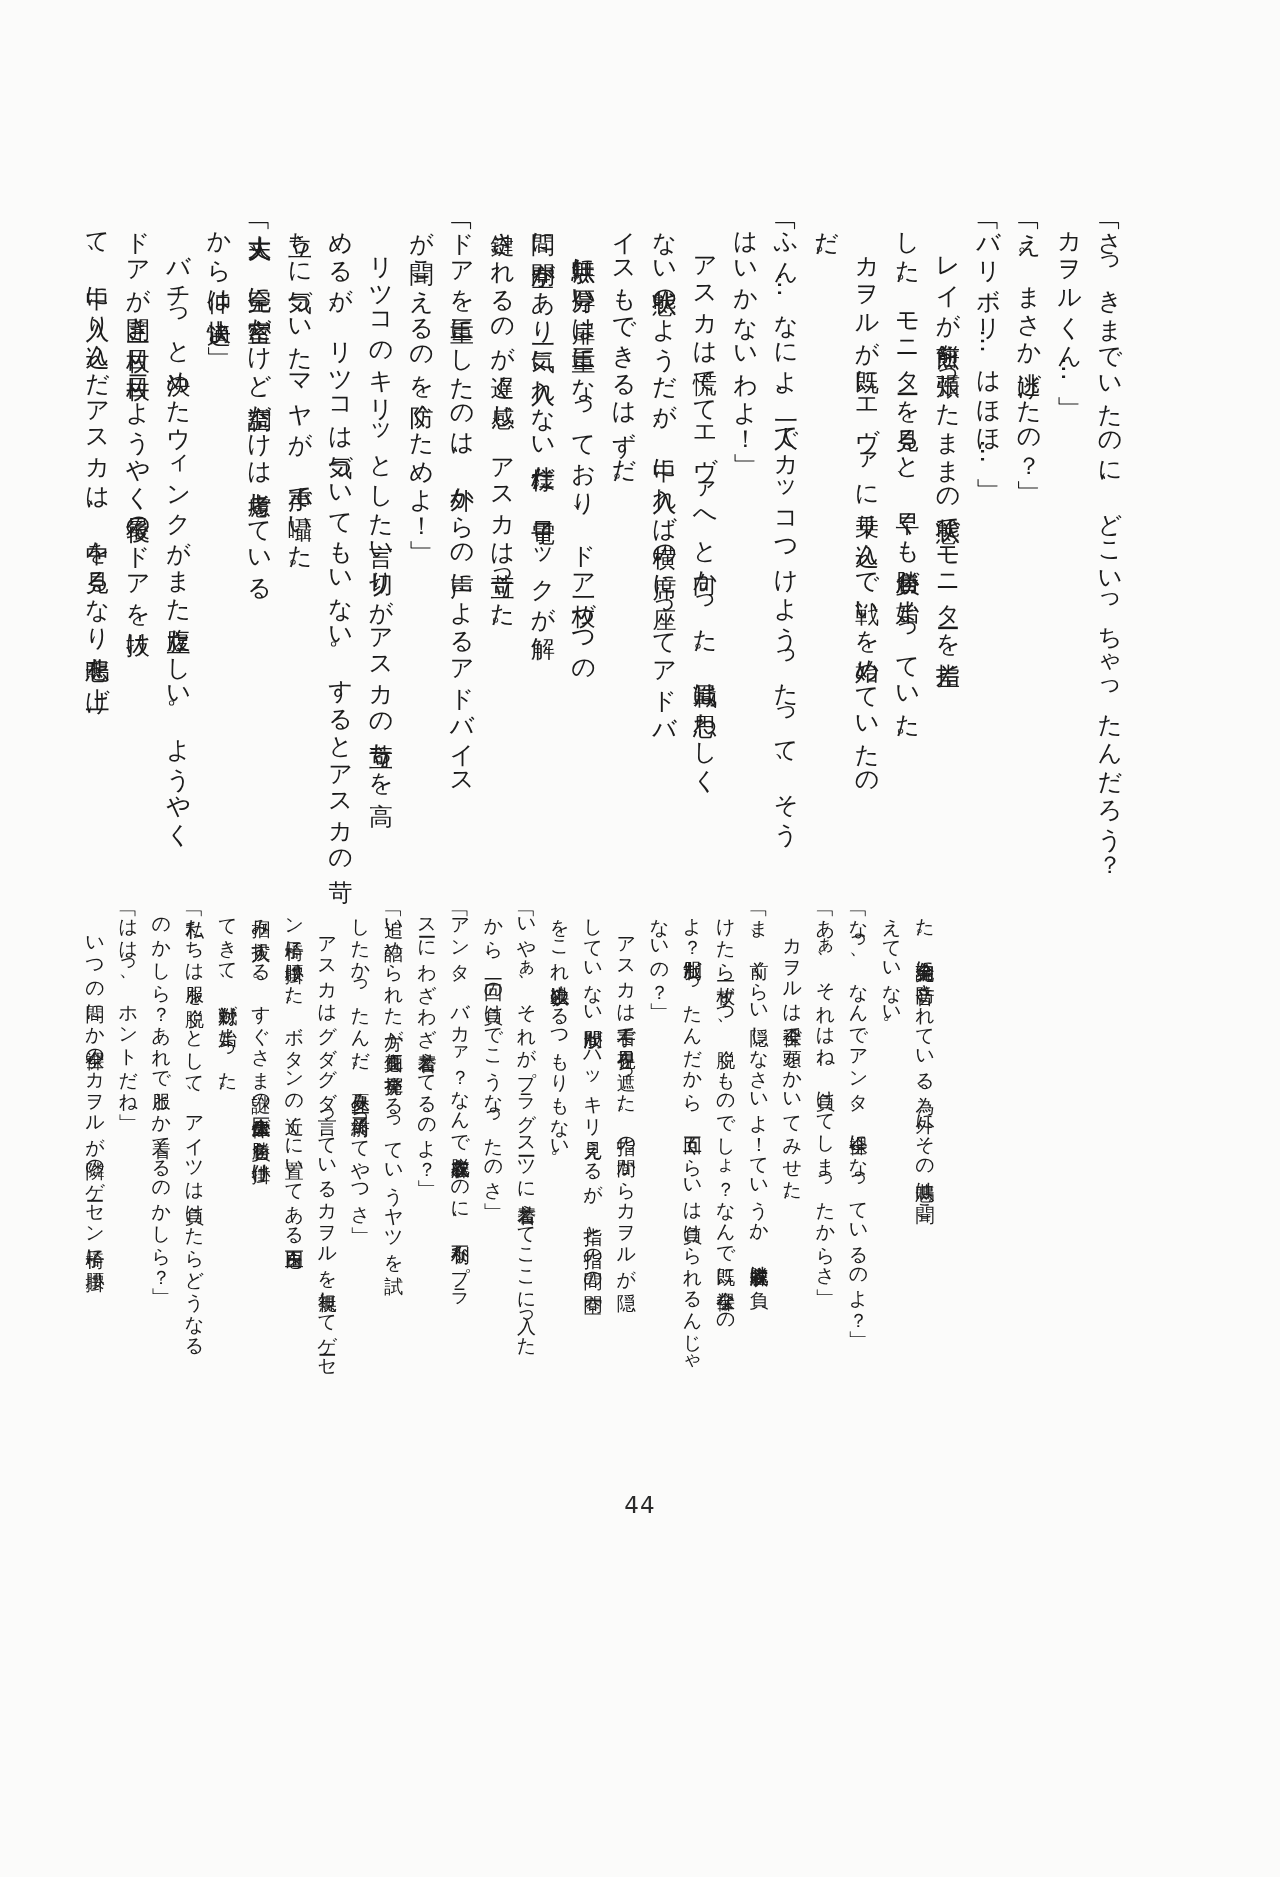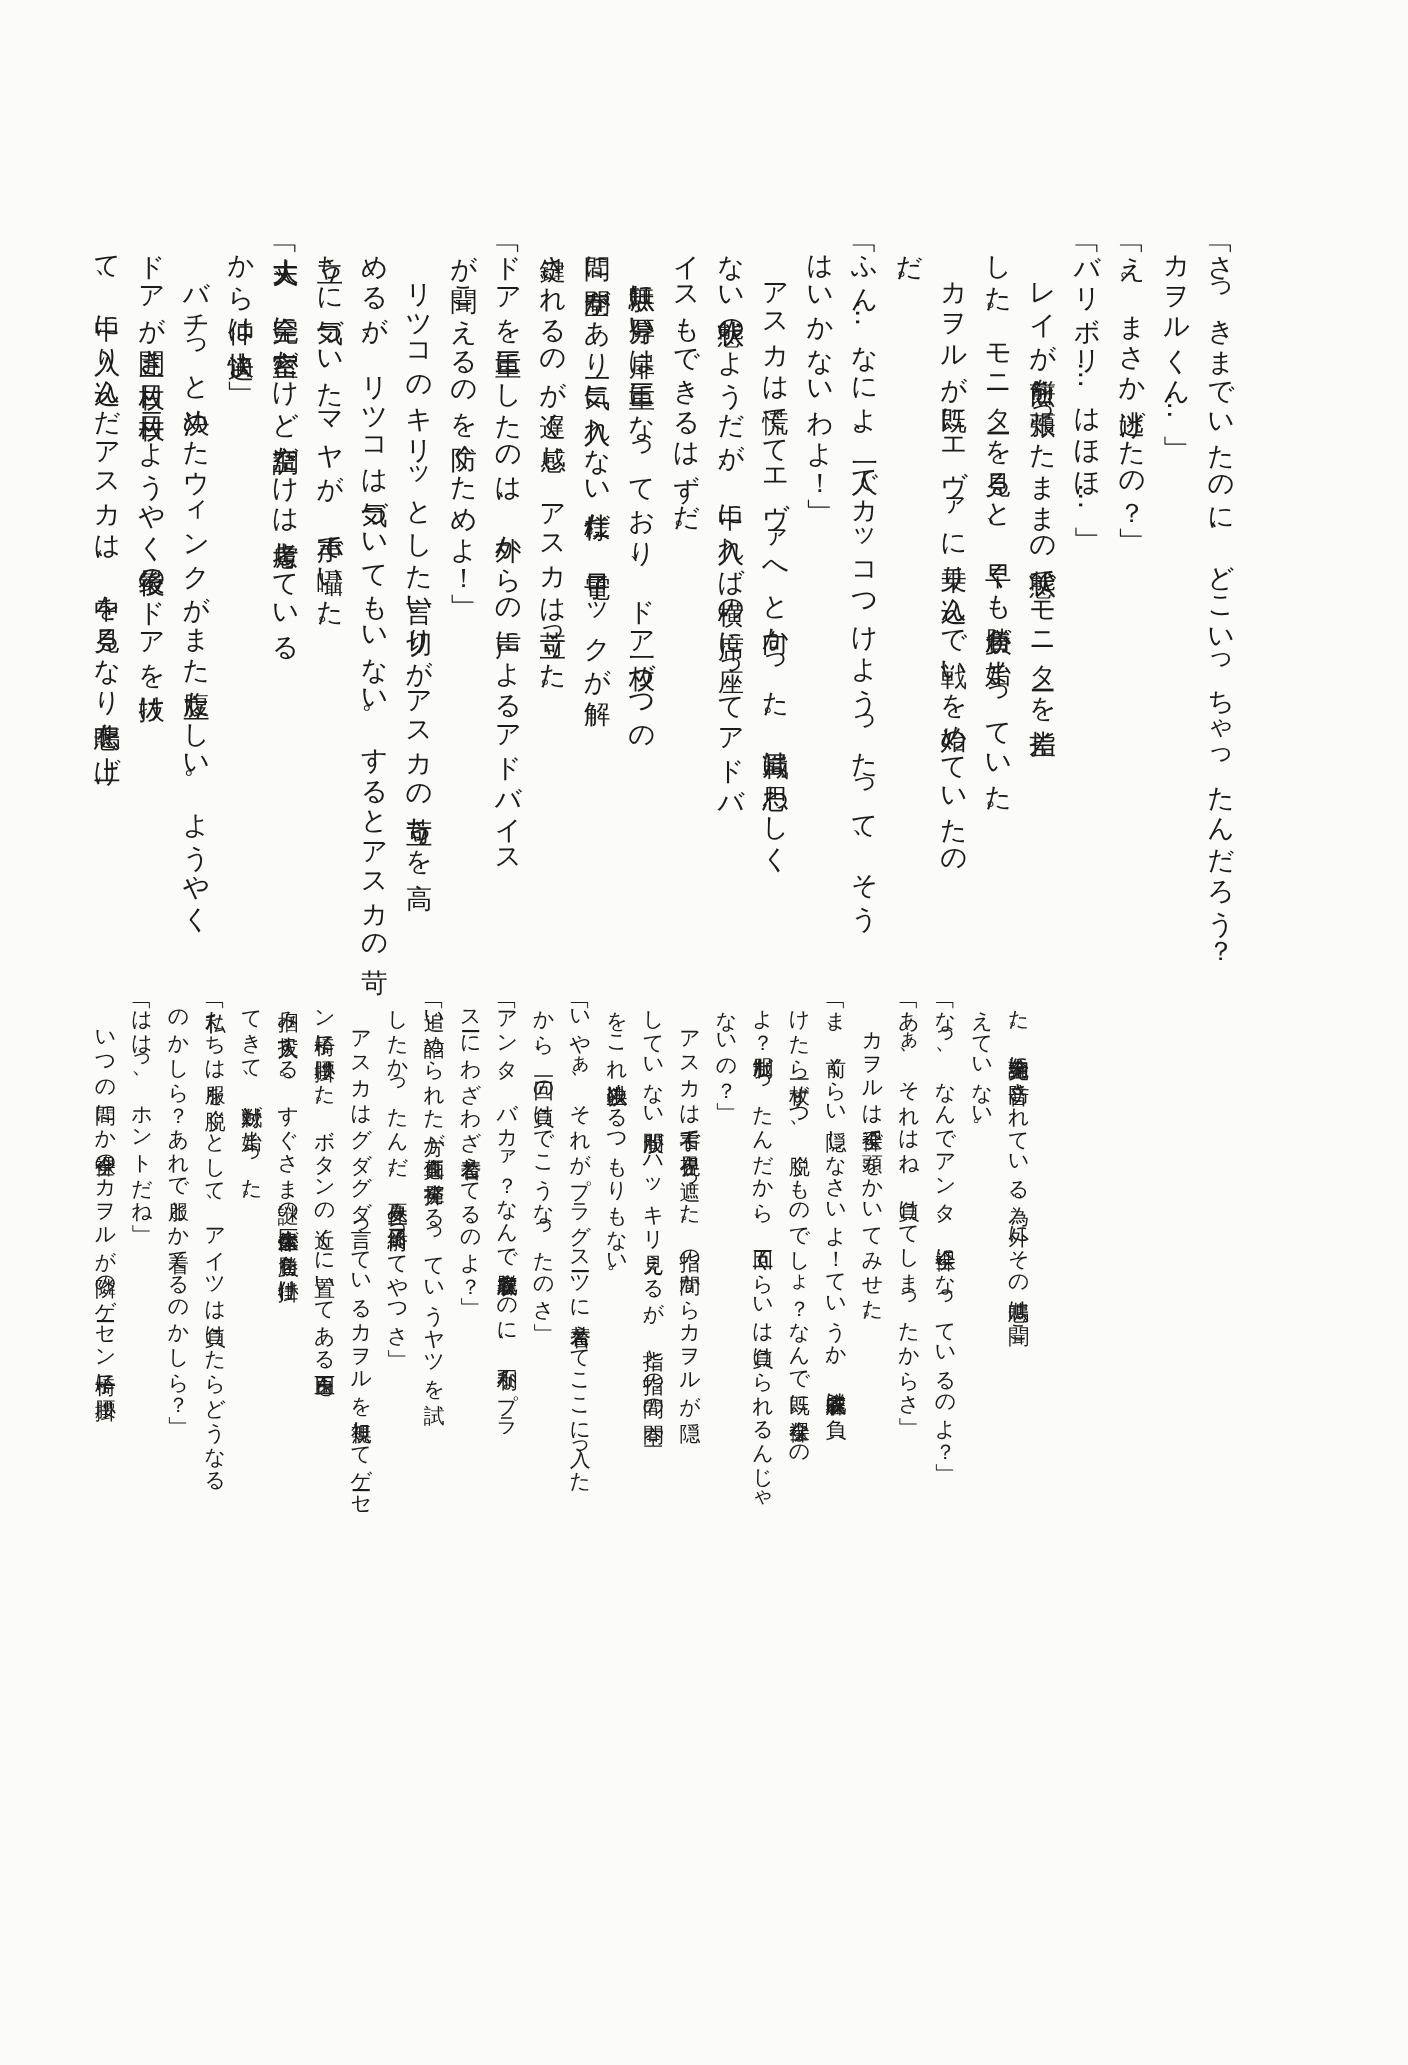--- a/index.html
+++ b/index.html
@@ -109,13 +109,14 @@
       <p class="tcol">　アスカはグダグダ言っているカヲルを無視してゲーセ</p>
       <p class="tcol">ン椅子に腰掛けた。ボタンの近くに置いてある百円玉を</p>
       <p class="tcol">掴み投入する。すぐさま謎の巨大生命体が勝負を仕掛け</p>
       <p class="tcol">てきて、対戦が始まった。</p>
       <p class="tcol">「私たちは服を脱ぐとして、アイツは負けたらどうなる</p>
       <p class="tcol">のかしら？あれで服とか着てるのかしら？」</p>
       <p class="tcol">「ははっ、ホントだね」</p>
       <p class="tcol">　いつの間にか全裸のカヲルが隣のゲーセン椅子に腰掛</p>
     </div>
 
+  <div class="page-number">44</div>
 </div>
 
 </body></html>

